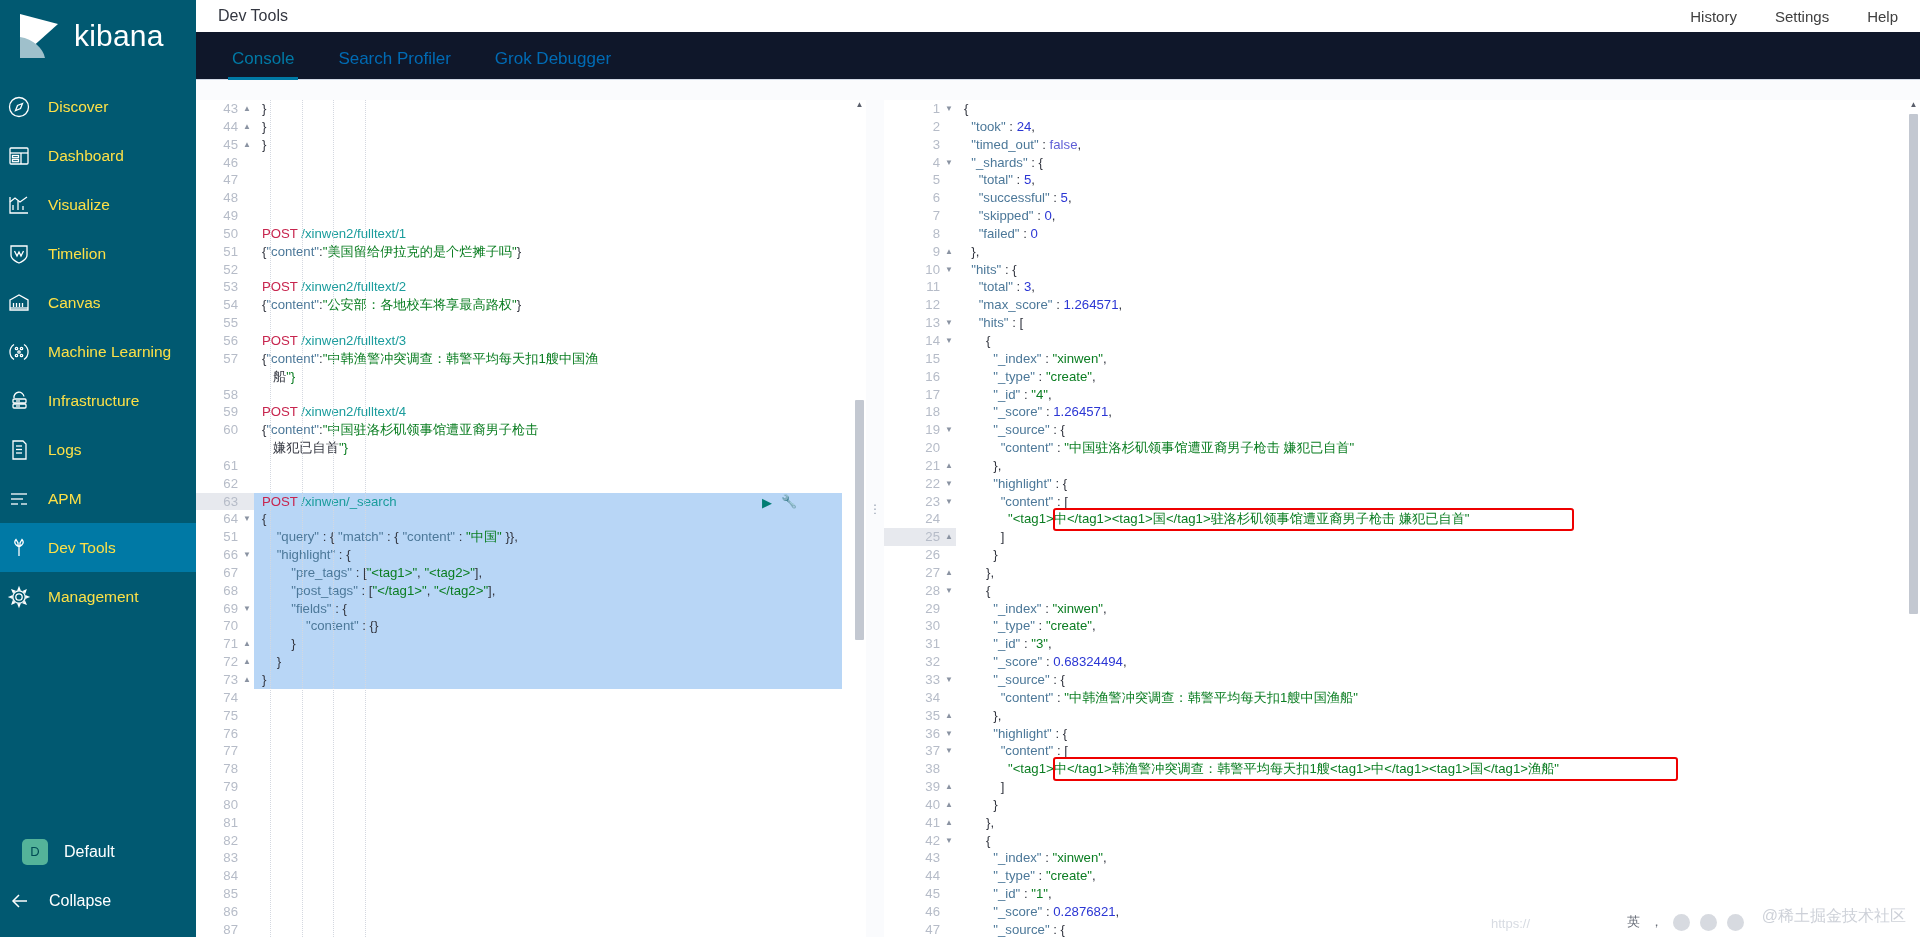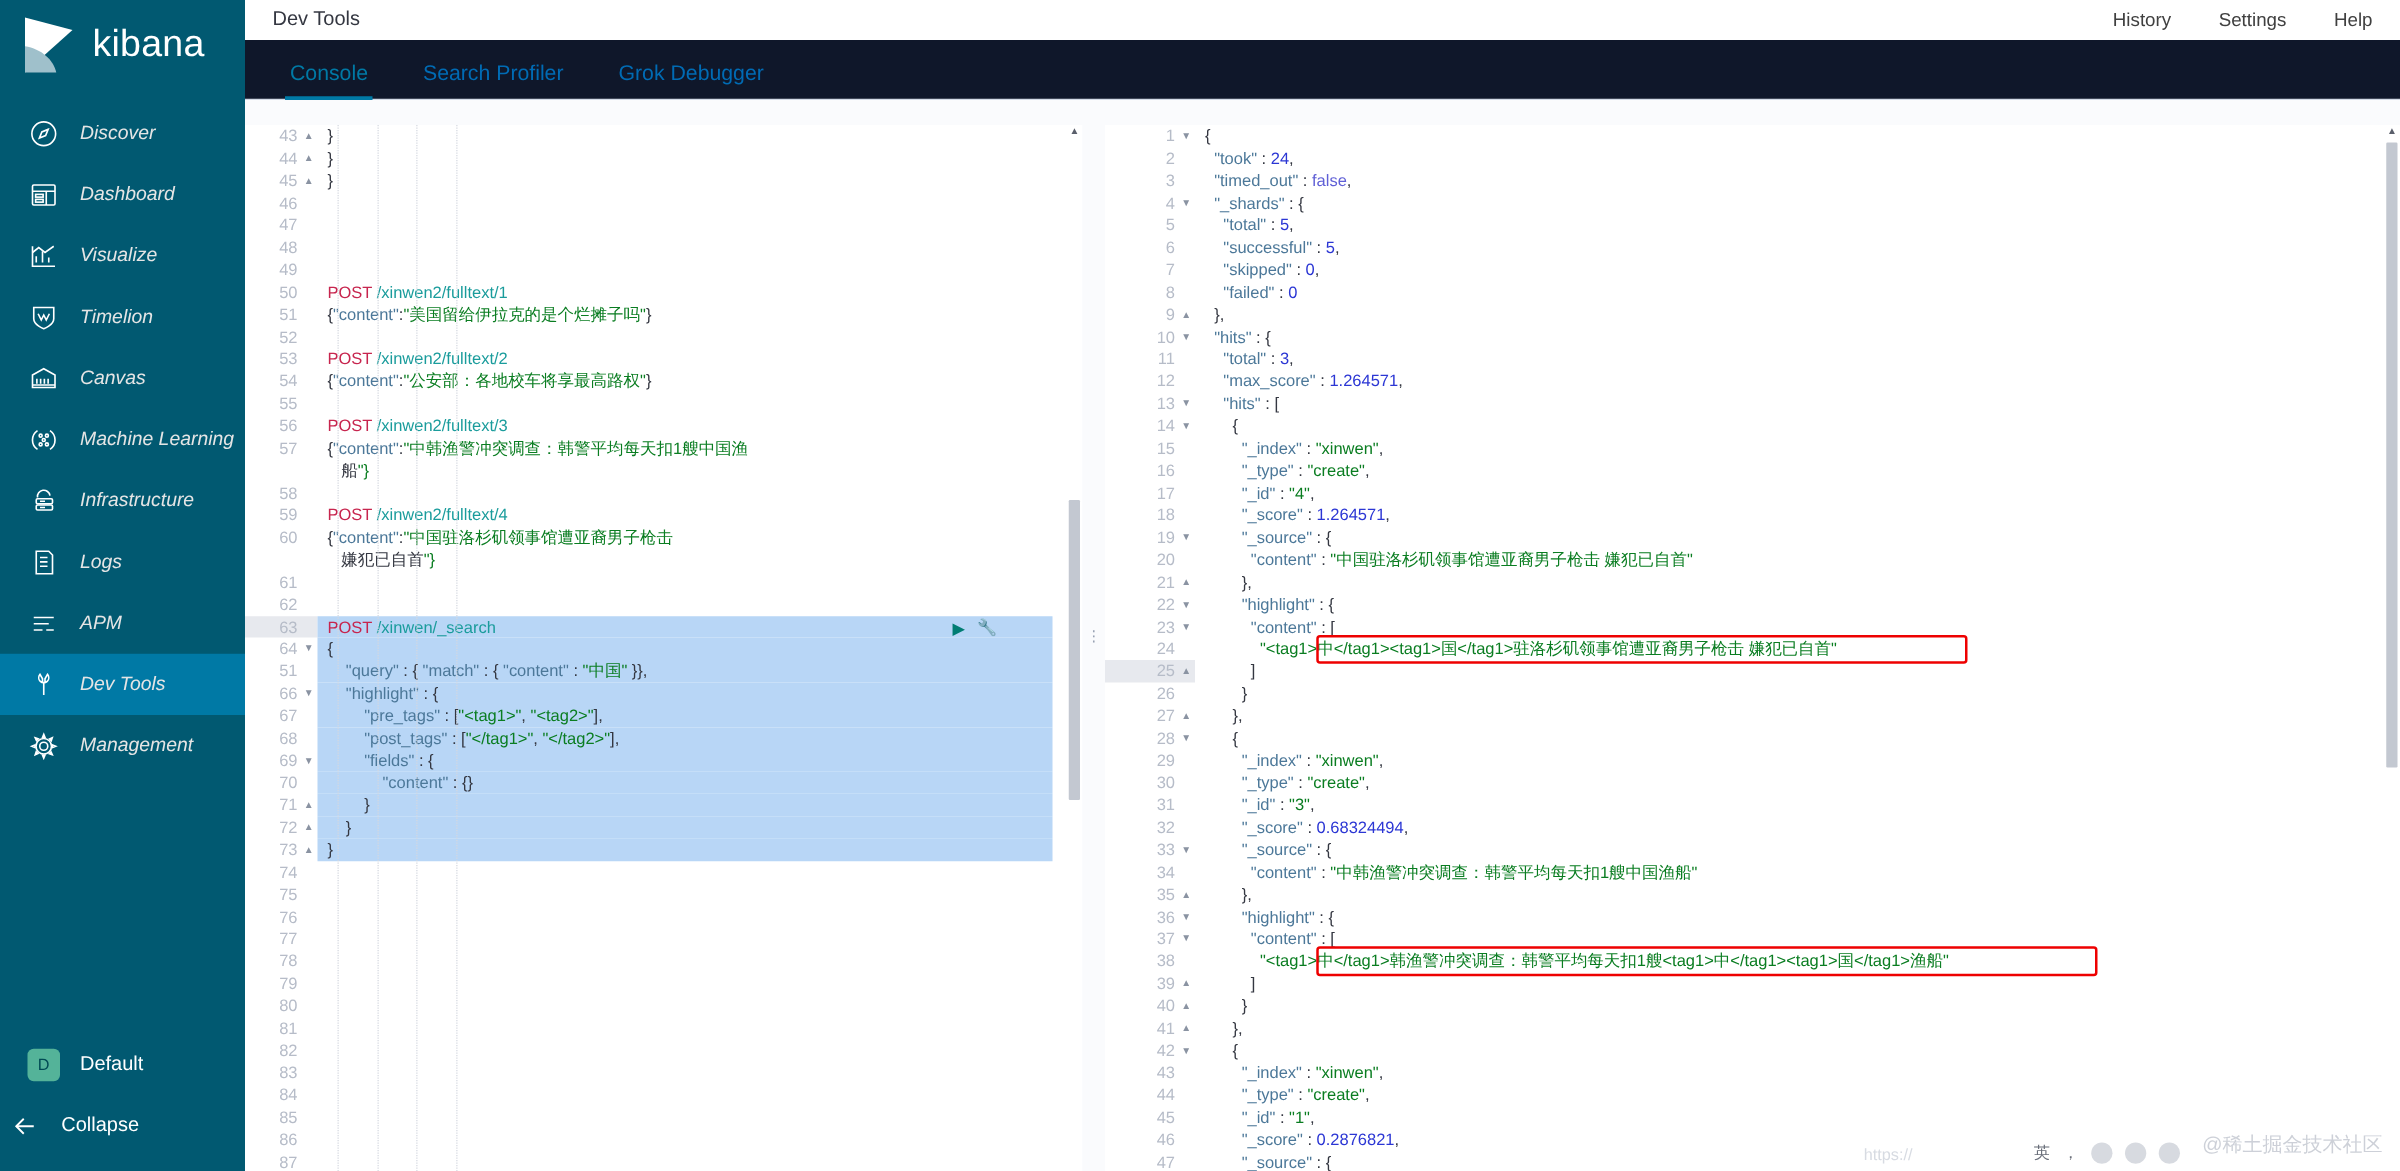--- a/index.html
+++ b/index.html
@@ -22,21 +22,21 @@
   .kb-logo-row {
     height: 72px; display: flex; align-items: center; padding-left: 18px; gap: 14px;
   }
   .kb-mark { width: 42px; height: 46px; position: relative; }
   .kb-mark svg { display:block; }
   .kb-name { font-size: 30px; font-weight: 400; letter-spacing: .2px; color:#fff; }
 
   .nav { margin-top: 10px; }
   .nav-item {
     height: 49px; display:flex; align-items:center; gap: 16px;
-    padding-left: 22px; cursor: pointer; font-size: 15.5px; color:#e5e5e5;font-style:italic;
+    padding-left: 6px; cursor: pointer; font-size: 15.5px; color:#fde047;
   }
   .nav-item.active { background: #0079a5; }
   .nav-ico { width: 26px; height: 26px; flex: 0 0 26px; display:flex; align-items:center; justify-content:center; }
   .nav-ico svg { width: 24px; height: 24px; stroke:#fff; fill:none; stroke-width:1.3; }
   .nav-label { white-space: nowrap; }
 
   .sidebar-bottom { position:absolute; left:0; bottom: 0; width:100%; padding-bottom: 12px; }
   .space-row { height: 49px; display:flex; align-items:center; gap: 16px; padding-left: 22px; cursor:pointer; }
   .space-badge {
     width: 26px; height: 26px; border-radius: 5px; background: #54b399;

